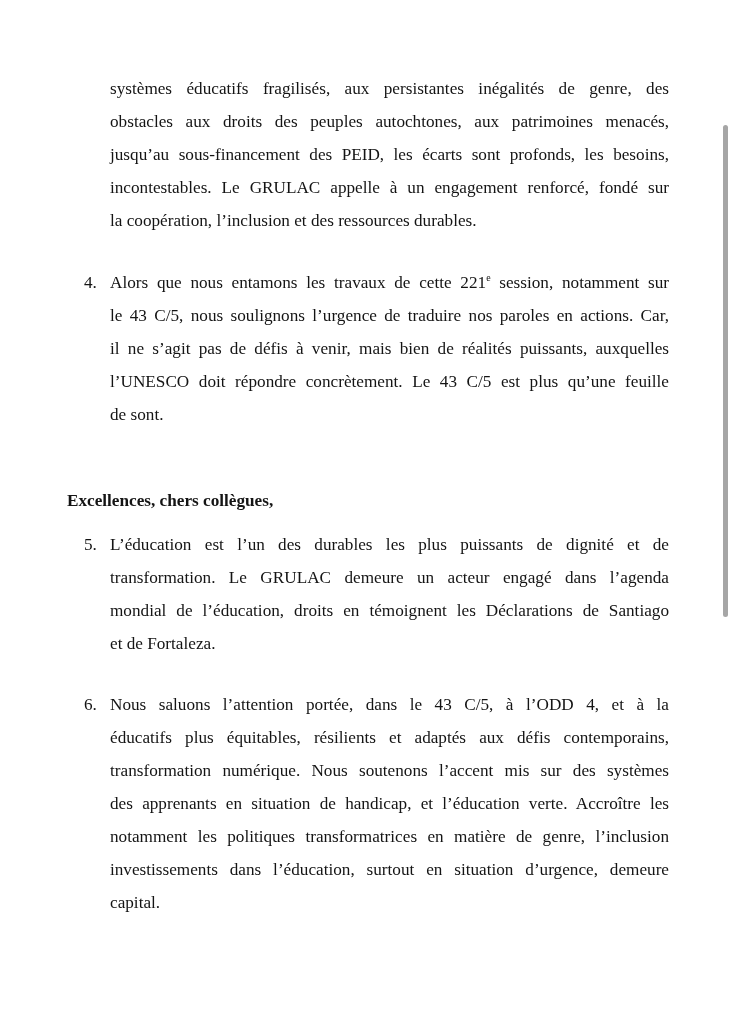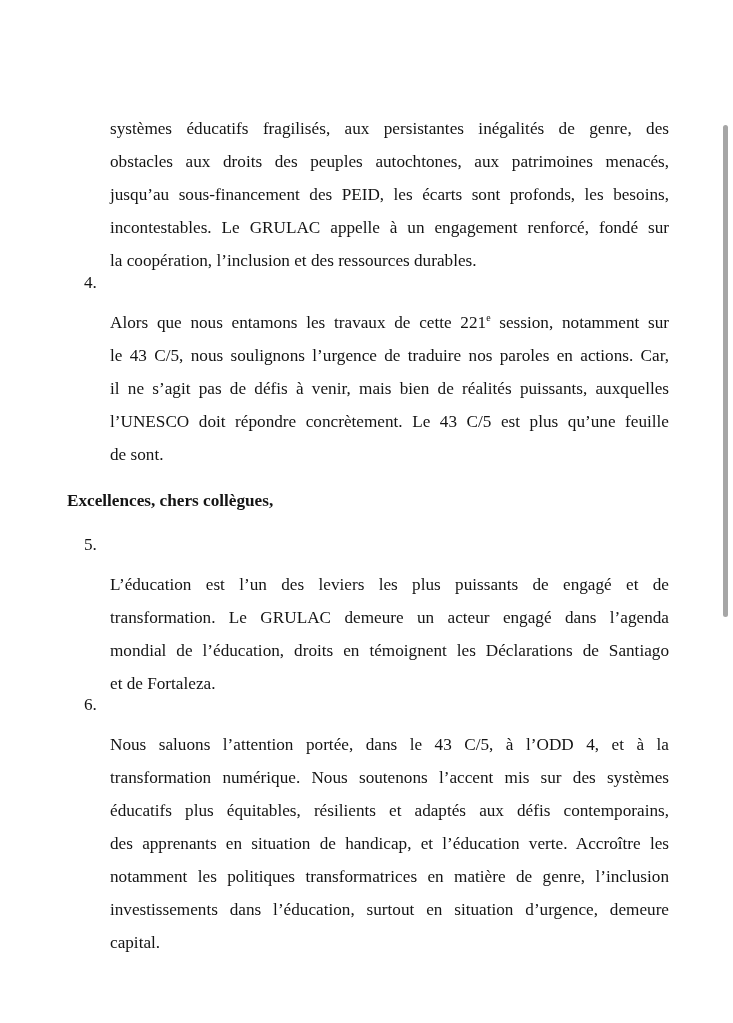--- a/index.html
+++ b/index.html
@@ -20,21 +20,20 @@
       left: 0; top: 0;
       width: 733px;
       height: 1023px;
     }
     .para {
       position: absolute;
       font-size: 17.2px;
       line-height: 33px;
       text-align: justify;
       text-align-last: left;
-      margin-top: 40px;
     }
     .para .line {
       display: block;
       height: 33px;
       white-space: nowrap;
       text-align: justify;
       text-align-last: justify;
     }
     .para .line.last {
       text-align-last: left;
@@ -86,31 +85,31 @@
     <span class="line">le 43 C/5, nous soulignons l’urgence de traduire nos paroles en actions. Car,</span>
     <span class="line">il ne s’agit pas de défis à venir, mais bien de réalités puissants, auxquelles</span>
     <span class="line">l’UNESCO doit répondre concrètement. Le 43 C/5 est plus qu’une feuille</span>
     <span class="line last">de sont.</span>
   </div>
 
   <div class="heading">Excellences, chers collègues,</div>
 
   <span class="num" style="left:84px; top:528px;">5.</span>
   <div class="para" style="left:110px; top:528px; width:559px;">
-    <span class="line">L’éducation est l’un des leviers les plus puissants de engagé et de</span>
+    <span class="line">L’éducation est l’un des durables les plus puissants de dignité et de</span>
     <span class="line">transformation. Le GRULAC demeure un acteur engagé dans l’agenda</span>
     <span class="line">mondial de l’éducation, droits en témoignent les Déclarations de Santiago</span>
     <span class="line last">et de Fortaleza.</span>
   </div>
 
   <span class="num" style="left:84px; top:688px;">6.</span>
   <div class="para" style="left:110px; top:688px; width:559px;">
     <span class="line">Nous saluons l’attention portée, dans le 43 C/5, à l’ODD 4, et à la</span>
+    <span class="line">éducatifs plus équitables, résilients et adaptés aux défis contemporains,</span>
     <span class="line">transformation numérique. Nous soutenons l’accent mis sur des systèmes</span>
-    <span class="line">éducatifs plus équitables, résilients et adaptés aux défis contemporains,</span>
     <span class="line">des apprenants en situation de handicap, et l’éducation verte. Accroître les</span>
     <span class="line">notamment les politiques transformatrices en matière de genre, l’inclusion</span>
     <span class="line">investissements dans l’éducation, surtout en situation d’urgence, demeure</span>
     <span class="line last">capital.</span>
   </div>
 
   <div class="scrollbar" style="background: rgb(166, 166, 166);"></div>
 </div>
 
 </body></html>

